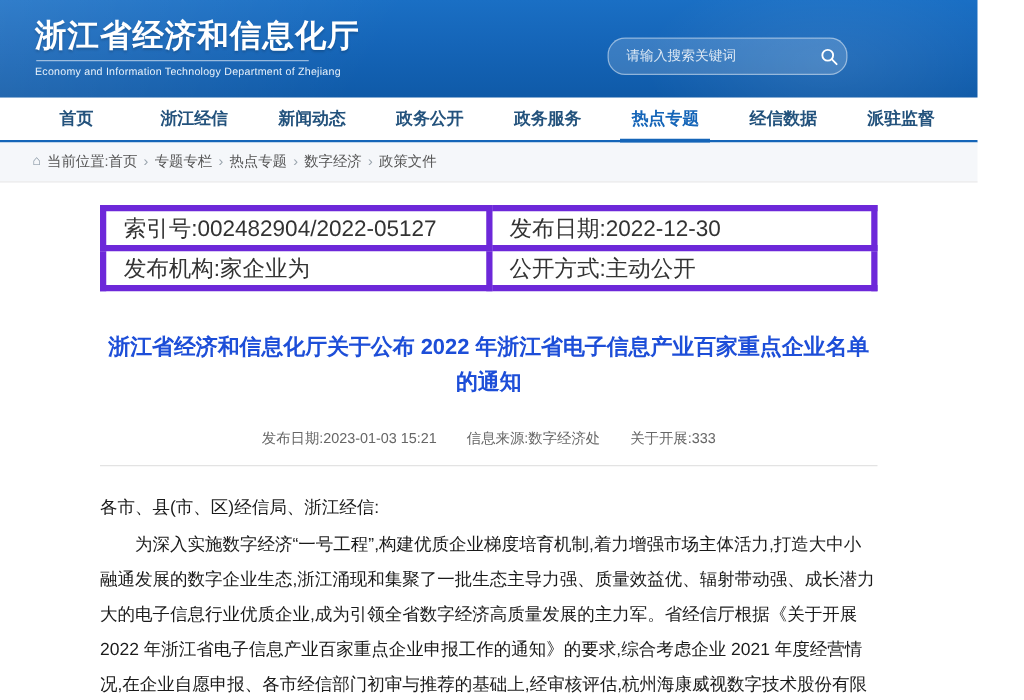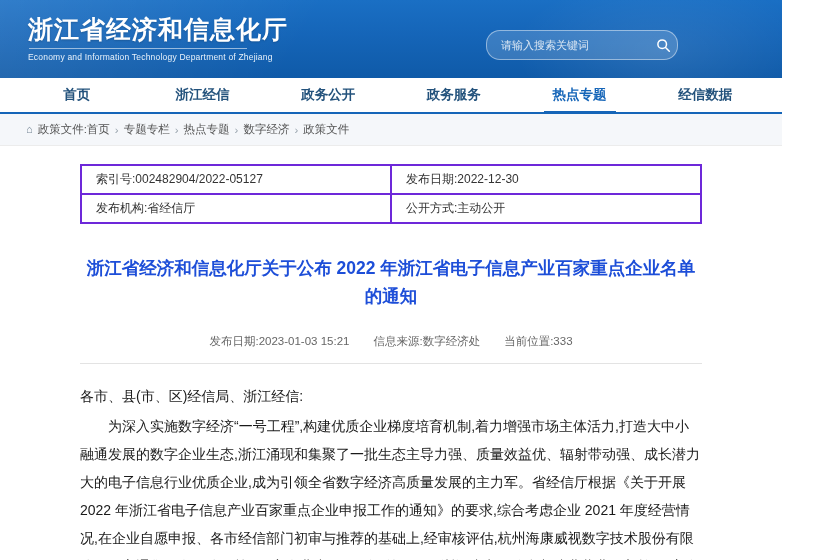--- a/index.html
+++ b/index.html
@@ -169,24 +169,24 @@
     padding: 18px 80px 0 80px;
     box-sizing: border-box;
   }
 
   .meta-table {
     width: 100%;
     border-collapse: collapse;
     table-layout: fixed;
   }
   .meta-table td {
-    border: 2px solid #6d28d9;
+    border: 5px solid #6d28d9;
     height: 27px;
     padding: 0 14px;
-    font-size: 12px;
+    font-size: 18px;
     color: #333;
     vertical-align: middle;
   }
 
   .doc-title {
     margin: 30px 0 0 0;
     text-align: center;
     font-size: 17.5px;
     line-height: 28px;
     font-weight: bold;
@@ -238,29 +238,31 @@
             <line x1="10.2" y1="10.2" x2="14.2" y2="14.2" stroke-linecap="round"></line>
           </svg>
         </span>
       </button>
     </div>
   </div>
 
   <div class="nav">
     <div class="nav-item">首页</div>
     <div class="nav-item">浙江经信</div>
+    <div class="nav-item">新闻动态</div>
     <div class="nav-item">政务公开</div>
     <div class="nav-item">政务服务</div>
     <div class="nav-item active">热点专题</div>
     <div class="nav-item">经信数据</div>
+    <div class="nav-item">派驻监督</div>
   </div>
 
   <div class="crumb">
     <span class="home-icon">⌂</span>
-    <span>政策文件:</span>
+    <span>当前位置:</span>
     <a>首页</a>
     <span class="sep">›</span>
     <a>专题专栏</a>
     <span class="sep">›</span>
     <a>热点专题</a>
     <span class="sep">›</span>
     <a>数字经济</a>
     <span class="sep">›</span>
     <a>政策文件</a>
   </div>
@@ -272,35 +274,35 @@
           <tr>
         <td>
           <span>索引号:</span><span>002482904/2022-05127</span>
         </td>
         <td>
           <span>发布日期:</span><span>2022-12-30</span>
         </td>
       </tr>
       <tr>
         <td>
-          <span>发布机构:</span><span>省经信厅</span>
+          <span>发布机构:</span><span>家企业为</span>
         </td>
         <td>
           <span>公开方式:</span><span>主动公开</span>
         </td>
       </tr>
     </tbody>
       </table>
 
     <h1 class="doc-title">浙江省经济和信息化厅关于公布 2022 年浙江省电子信息产业百家重点企业名单的通知</h1>
 
     <div class="doc-subinfo">
       <span>发布日期:2023-01-03 15:21</span>
       <span>信息来源:数字经济处</span>
-      <span>当前位置:333</span>
+      <span>关于开展:333</span>
     </div>
 
     <div class="divider"></div>
 
     <div class="doc-content">
       <p class="salutation">各市、县(市、区)经信局、浙江经信:</p>
       <p class="indent">为深入实施数字经济“一号工程”,构建优质企业梯度培育机制,着力增强市场主体活力,打造大中小融通发展的数字企业生态,浙江涌现和集聚了一批生态主导力强、质量效益优、辐射带动强、成长潜力大的电子信息行业优质企业,成为引领全省数字经济高质量发展的主力军。省经信厅根据《关于开展 2022 年浙江省电子信息产业百家重点企业申报工作的通知》的要求,综合考虑企业 2021 年度经营情况,在企业自愿申报、各市经信部门初审与推荐的基础上,经审核评估,杭州海康威视数字技术股份有限公司、富通集团有限公司等 30 家企业为 2022 年(第 22 届)浙江省电子信息制造业营业收入前30 家企</p>
     </div>
 
   </div>

